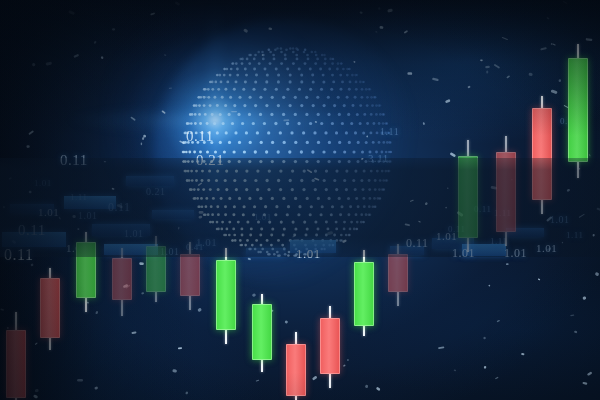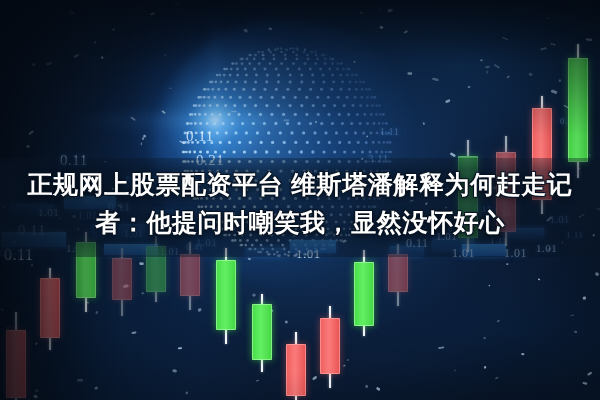--- a/index.html
+++ b/index.html
@@ -1086,18 +1086,14 @@
         <div class="wick" style="top: 0px; height: 134px;"></div>
         <div class="body" style="top: 14px; height: 104px;"></div>
       </div>
     </div>
 
   <div class="layer bg-topdark"></div>
   <div class="layer bg-leftdark"></div>
   <div class="layer bg-vignette"></div>
 
   <div class="band"></div>
-  <div class="headline">
-    <span class="l1">正规网上股票配资平台 维斯塔潘解释为何赶走记</span>
-    <span class="l2">者：他提问时嘲笑我，显然没怀好心</span>
-  </div>
 
 </div>
 
 </body></html>

